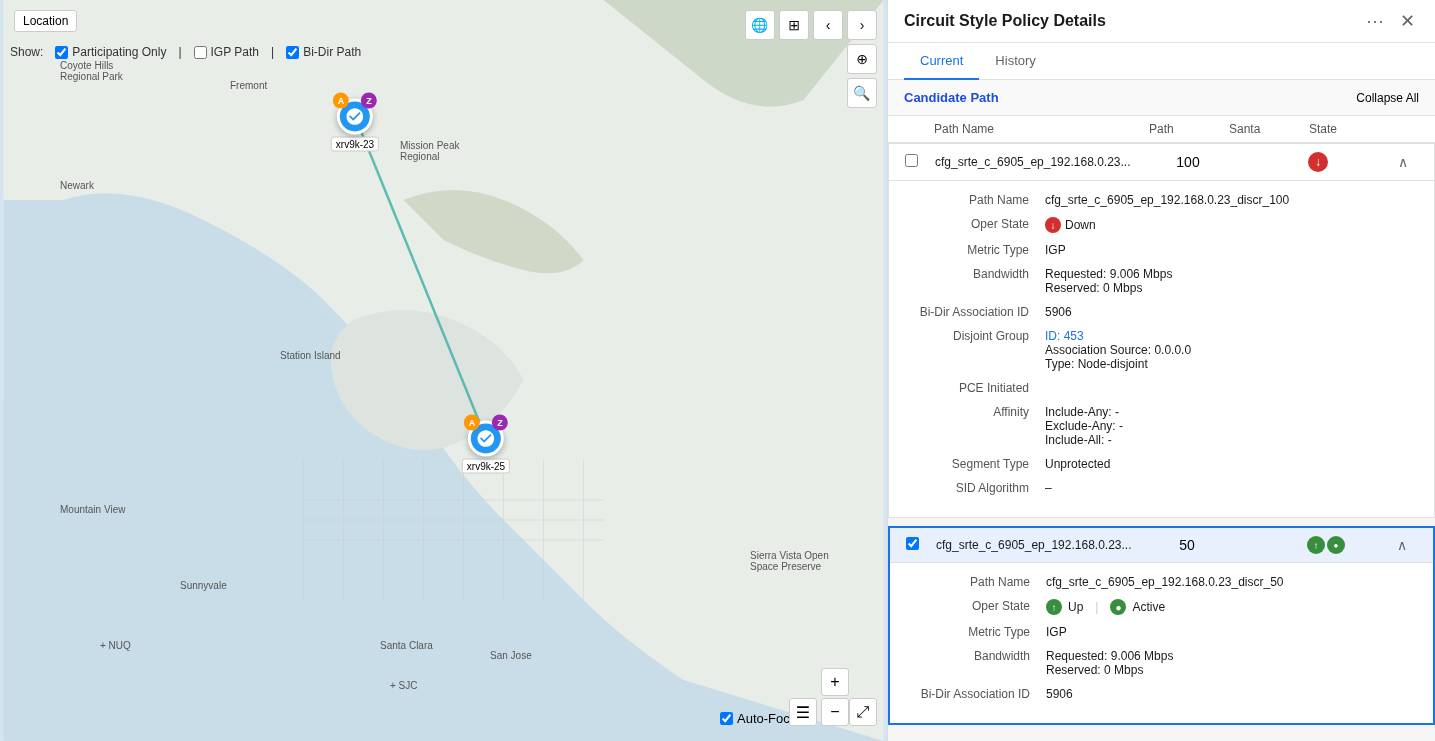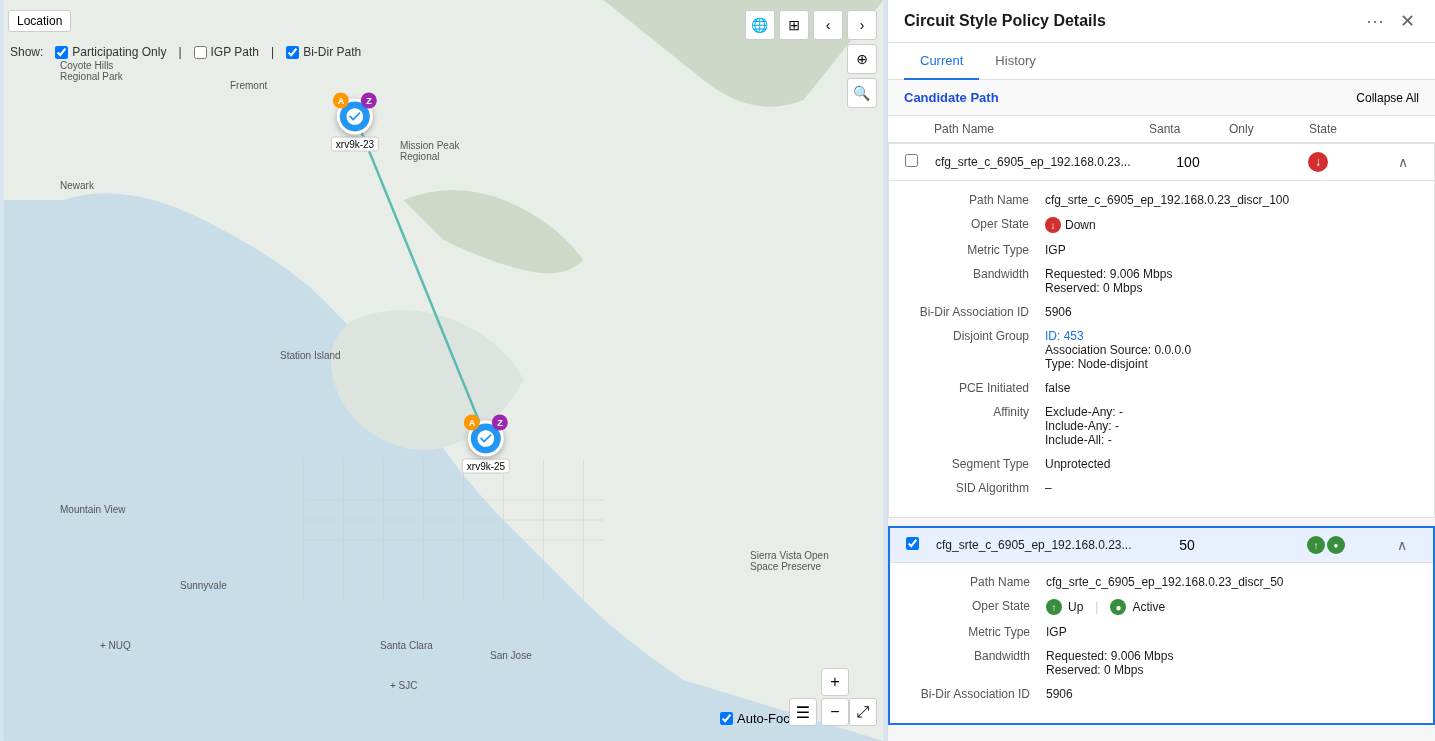--- a/index.html
+++ b/index.html
@@ -16,21 +16,21 @@
     .map-bg {
       width: 100%;
       height: 100%;
       position: absolute;
       top: 0; left: 0;
     }
 
     
     .map-top-bar {
       position: absolute;
-      top: 10px; left: 8px;
+      top: 10px; left: 14px;
       display: flex;
       align-items: flex-start;
       gap: 8px;
       z-index: 10;
     }
 
     .location-btn {
       background: white;
       border: 1px solid #ccc;
       border-radius: 3px;
@@ -567,22 +567,22 @@
   <div class="panel-content">
 
     <div class="section-header">
       <span class="section-title">Candidate Path</span>
       <button class="collapse-all-btn">Collapse All</button>
     </div>
 
     <div class="path-table-header">
       <div></div>
       <div>Path Name</div>
+      <div>Path</div>
       <div>Santa</div>
-      <div>Only</div>
       <div>State</div>
       <div></div>
     </div>
 
     <div class="path-row-container">
       <div class="path-row expanded">
         <div>
           <input type="checkbox" style="">
         </div>
         <div class="path-name-text">cfg_srte_c_6905_ep_192.168.0.23...</div>
@@ -626,27 +626,26 @@
         <div class="detail-row">
           <div class="detail-label">Disjoint Group</div>
           <div class="detail-value">
             <div><span class="detail-value link">ID: 453</span></div>
             <div>Association Source: 0.0.0.0</div>
             <div>Type: Node-disjoint</div>
           </div>
         </div>
         <div class="detail-row">
           <div class="detail-label">PCE Initiated</div>
-          <div class="detail-value">false</div>
         </div>
         <div class="detail-row">
           <div class="detail-label">Affinity</div>
           <div class="detail-value">
+            <div>Include-Any: -</div>
             <div>Exclude-Any: -</div>
-            <div>Include-Any: -</div>
             <div>Include-All: -</div>
           </div>
         </div>
         <div class="detail-row">
           <div class="detail-label">Segment Type</div>
           <div class="detail-value">Unprotected</div>
         </div>
         <div class="detail-row">
           <div class="detail-label">SID Algorithm</div>
           <div class="detail-value">–</div>

